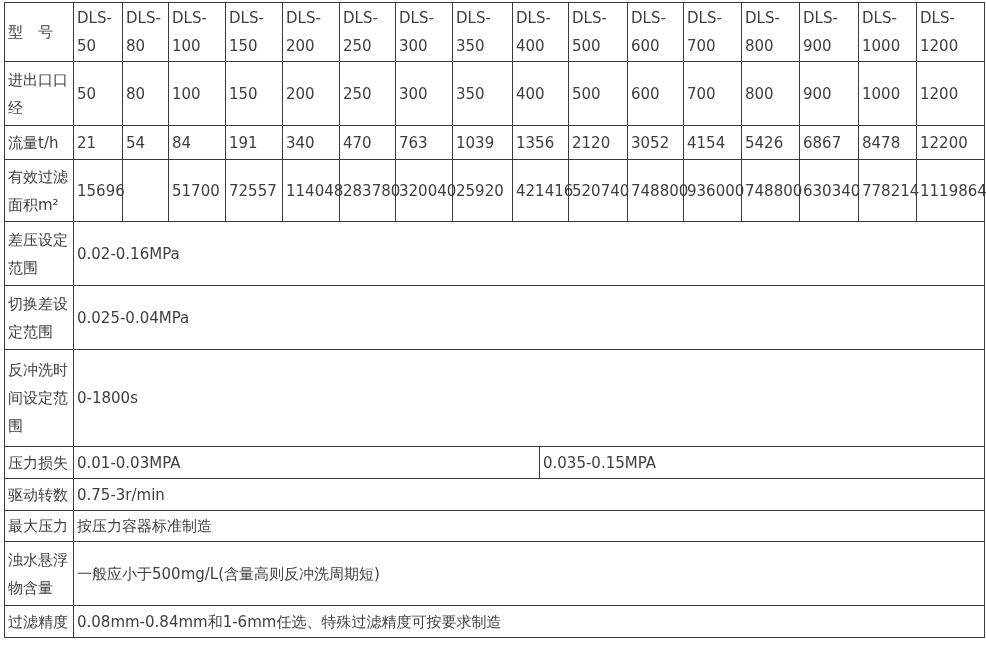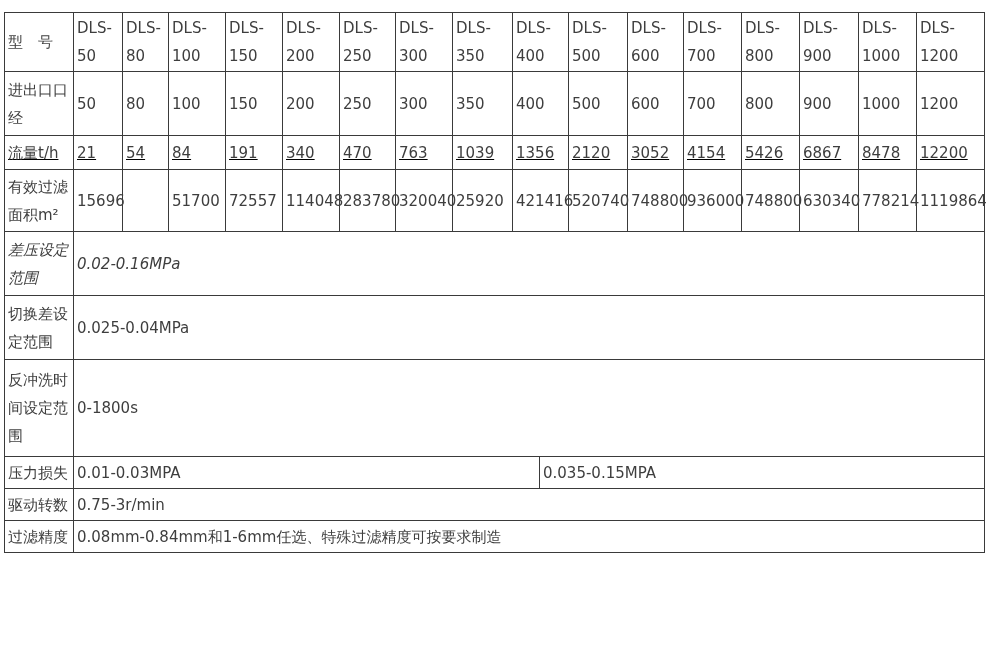--- a/index.html
+++ b/index.html
@@ -1,36 +1,36 @@
 <!DOCTYPE html>
 <html><head>
 <meta charset="utf-8">
 <style>
   html,body{margin:0;padding:0;background:#ffffff;}
   body{font-family:"DejaVu Sans","Liberation Sans",sans-serif;}
-  .table-wrap{padding:12px 0 0 4px;width:982px;}
+  .table-wrap{padding:2px 0 0 4px;width:982px;}
   table.spec{border-collapse:collapse;table-layout:fixed;width:980px;background:#ffffff;}
   table.spec td{
     border:1px solid #3a3a3a;
     font-size:15px;
     line-height:28px;
     color:#3e3e3e;
     padding:1px 1px 1px 3px;
     vertical-align:middle;
     text-align:left;
     background:#ffffff;
     word-break:normal;
   }
   td.num{white-space:nowrap;}
   span.model-num{display:block;}
   tr.r-model{height:54px;}
   tr.r-diameter{height:64px;}
-  tr.r-flow{height:34px;text-decoration:underline;}
+  tr.r-flow{height:34px;}
   tr.r-area{height:62px;}
-  tr.r-diffp{height:64px;font-style:italic;}
+  tr.r-diffp{height:64px;}
   tr.r-switch{height:64px;}
   tr.r-backwash{height:97px;}
   tr.r-ploss{height:32px;}
   tr.r-drive{height:32px;}
   tr.r-maxp{height:31px;}
   tr.r-turbid{height:64px;}
   tr.r-precision{height:32px;margin-left:20px;}
 </style>
 </head>
 <body>
@@ -158,21 +158,29 @@
     <td>压力损失</td>
     <td colspan="9">0.01-0.03MPA</td>
     <td colspan="8">0.035-0.15MPA</td>
   </tr>
 
   <tr class="r-drive">
     <td>驱动转数</td>
     <td colspan="17">0.75-3r/min</td>
   </tr>
 
+  <tr class="r-maxp">
+    <td>最大压力</td>
+    <td colspan="17">按压力容器标准制造</td>
+  </tr>
 
+  <tr class="r-turbid">
+    <td>浊水悬浮物含量</td>
+    <td colspan="17">一般应小于500mg/L(含量高则反冲洗周期短)</td>
+  </tr>
 
   <tr class="r-precision">
     <td>过滤精度</td>
     <td colspan="17">0.08mm-0.84mm和1-6mm任选、特殊过滤精度可按要求制造</td>
   </tr>
 
 </tbody>
     </table>
 </div>
 

